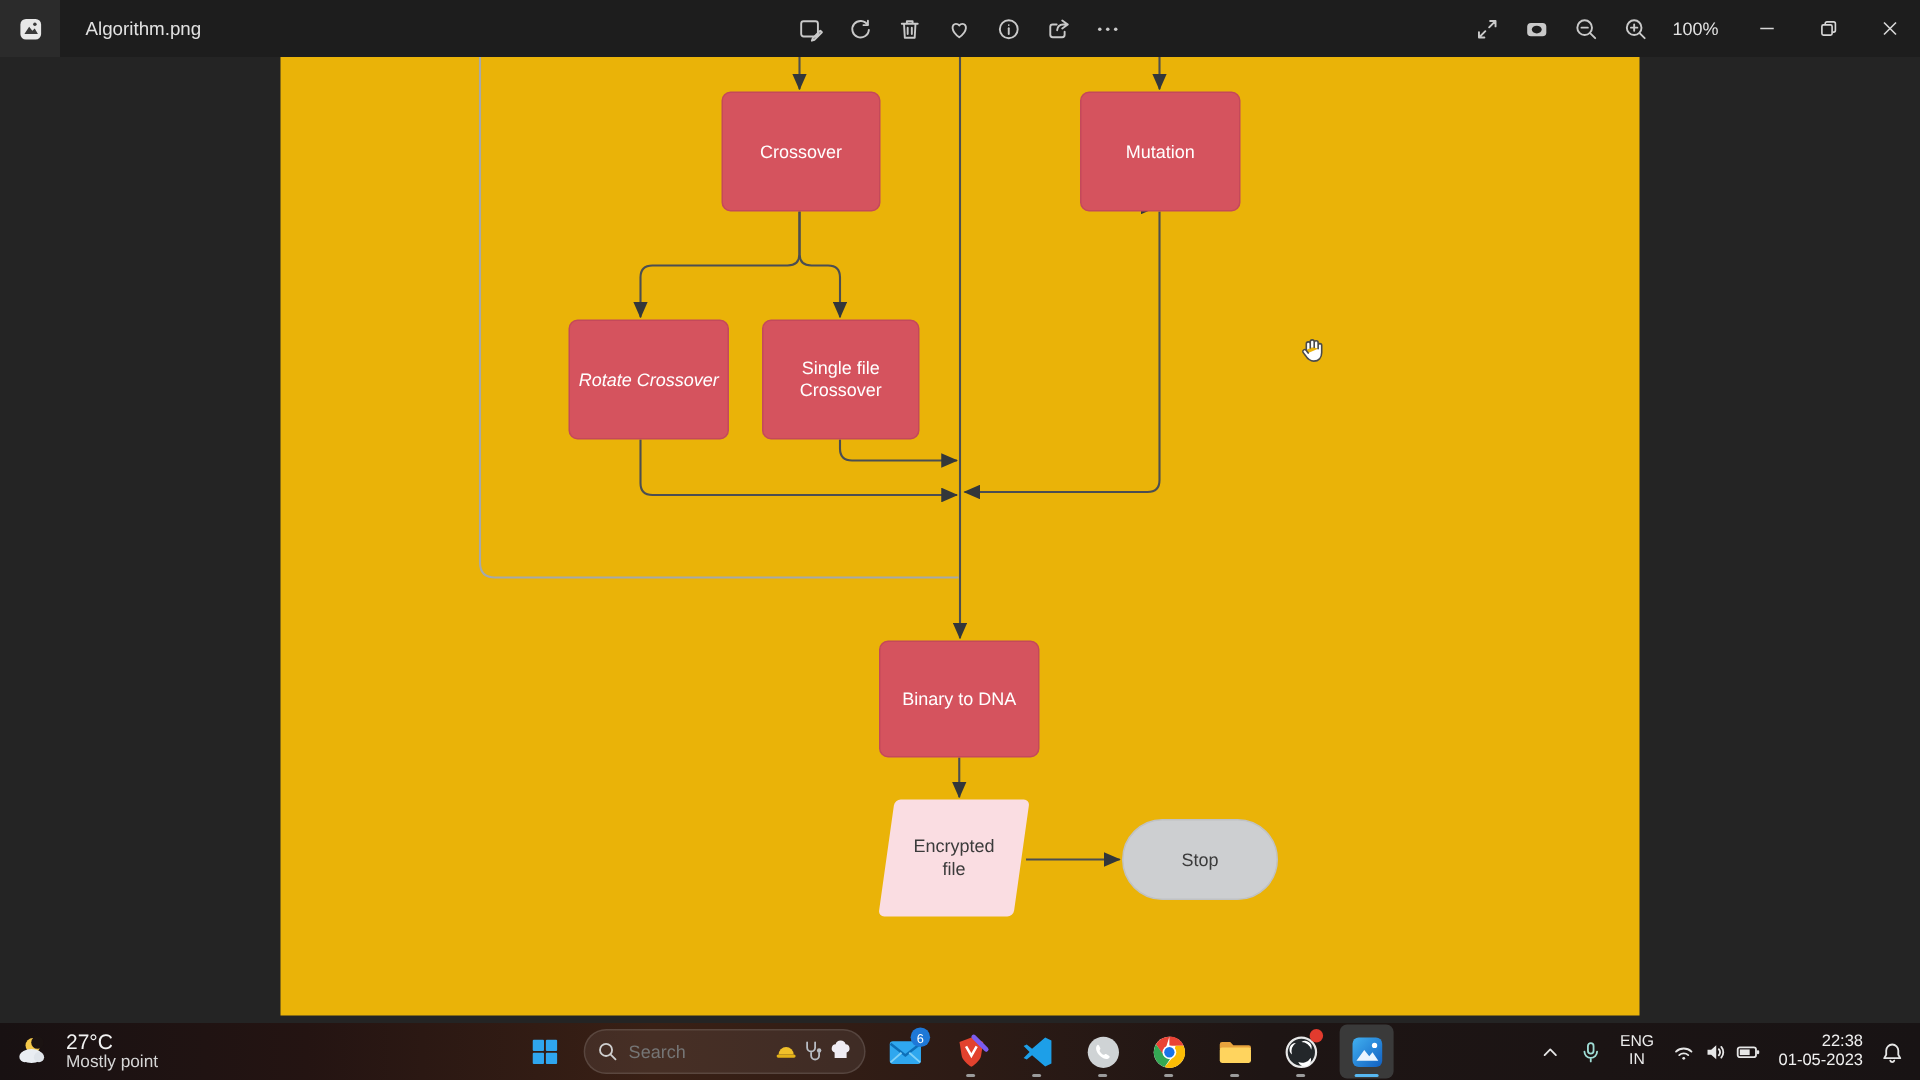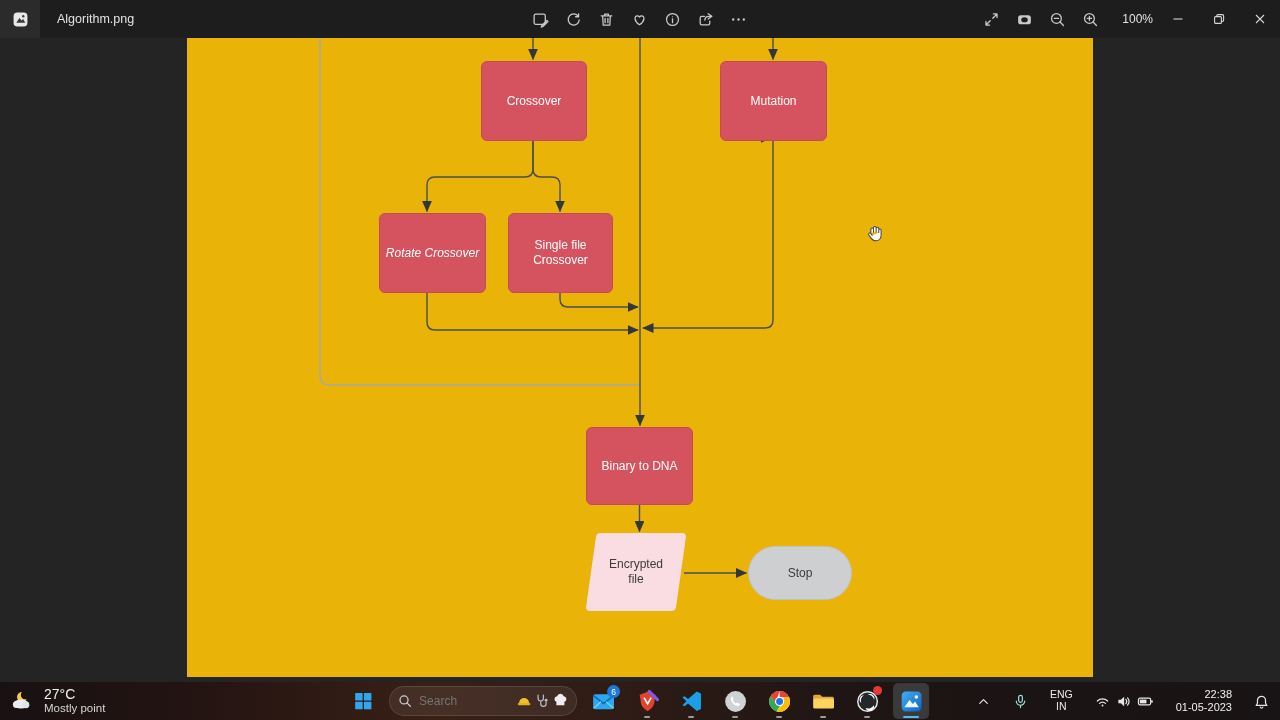--- a/index.html
+++ b/index.html
@@ -9,21 +9,21 @@
   
   .titlebar { position:absolute; left:0; top:0; width:1280px; height:38px; background:#1d1d1d; z-index:30; }
   .app-icon-btn { position:absolute; left:0; top:0; width:40px; height:38px; background:#2b2b2b;
                   display:flex; align-items:center; justify-content:center; cursor:pointer; }
   .win-title { position:absolute; left:57px; top:0; height:38px; display:flex; align-items:center;
                color:#e2e2e2; font-size:12.5px; }
   .tb-center { position:absolute; left:524px; top:0; height:38px; display:flex; align-items:center; }
   .tb-btn { width:33px; height:38px; display:flex; align-items:center; justify-content:center; cursor:pointer; }
   .tb-btn svg { stroke:#c9c9c9; fill:none; stroke-width:1.2; stroke-linecap:round; stroke-linejoin:round; }
   .view-zone { position:absolute; right:127px; top:0; height:38px; display:flex; align-items:center; }
-  .zoom-label { color:#e2e2e2; font-size:12px; margin-left:8px; width:38px; text-align:right; }
+  .zoom-label { color:#e2e2e2; font-size:12px; margin-left:8px; width:38px; text-align:left; }
   .win-controls { position:absolute; right:0; top:0; height:38px; display:flex; }
   .wc-btn { width:41px; height:38px; display:flex; align-items:center; justify-content:center; cursor:pointer; }
   .wc-btn svg { stroke:#d6d6d6; fill:none; stroke-width:1.1; }
 
   
   .canvas { position:absolute; left:187px; top:38px; width:906px; height:639px; background:#eab308; z-index:10; }
   .edges { position:absolute; left:0; top:0; }
 
   .node { position:absolute; display:flex; align-items:center; justify-content:center; text-align:center;
           font-size:12px; line-height:1.22; }
@@ -57,21 +57,21 @@
            color:#fff; font-size:8.5px; display:flex; align-items:center; justify-content:center; padding:0 2px; }
   .obs-dot { position:absolute; top:3px; right:3px; width:9px; height:9px; border-radius:50%; background:#e23b2e; }
 
   .search-pill { width:188px; height:30px; border-radius:15px; background:rgba(255,255,255,0.07);
                  border:1px solid rgba(255,255,255,0.12); display:flex; align-items:center; padding:0 8px;
                  gap:7px; cursor:pointer; }
   .search-pill input { flex:1; background:transparent; border:none; outline:none; color:#dddddd; font-size:12px;
                        font-family:"Liberation Sans", sans-serif; min-width:10px; }
   .pill-icons { display:flex; align-items:center; gap:2px; }
 
-  .tray { position:absolute; right:6px; top:0; height:38px; display:flex; align-items:center; gap:12px; }
+  .tray { position:absolute; right:6px; top:0; height:38px; display:flex; align-items:center; gap:2px; }
   .tray-btn { height:34px; display:flex; align-items:center; justify-content:center; padding:0 5px;
               border-radius:4px; cursor:pointer; }
   .tray-btn svg { stroke:#e6e6e6; fill:none; stroke-width:1.3; stroke-linecap:round; stroke-linejoin:round; }
   .lang { display:flex; flex-direction:column; align-items:center; color:#ededed; font-size:10.5px; line-height:1.12; }
   .clock { display:flex; flex-direction:column; align-items:flex-end; color:#f0f0f0; font-size:11px; line-height:1.2; }
 </style>
 </head>
 <body>
 
 <div class="titlebar">

